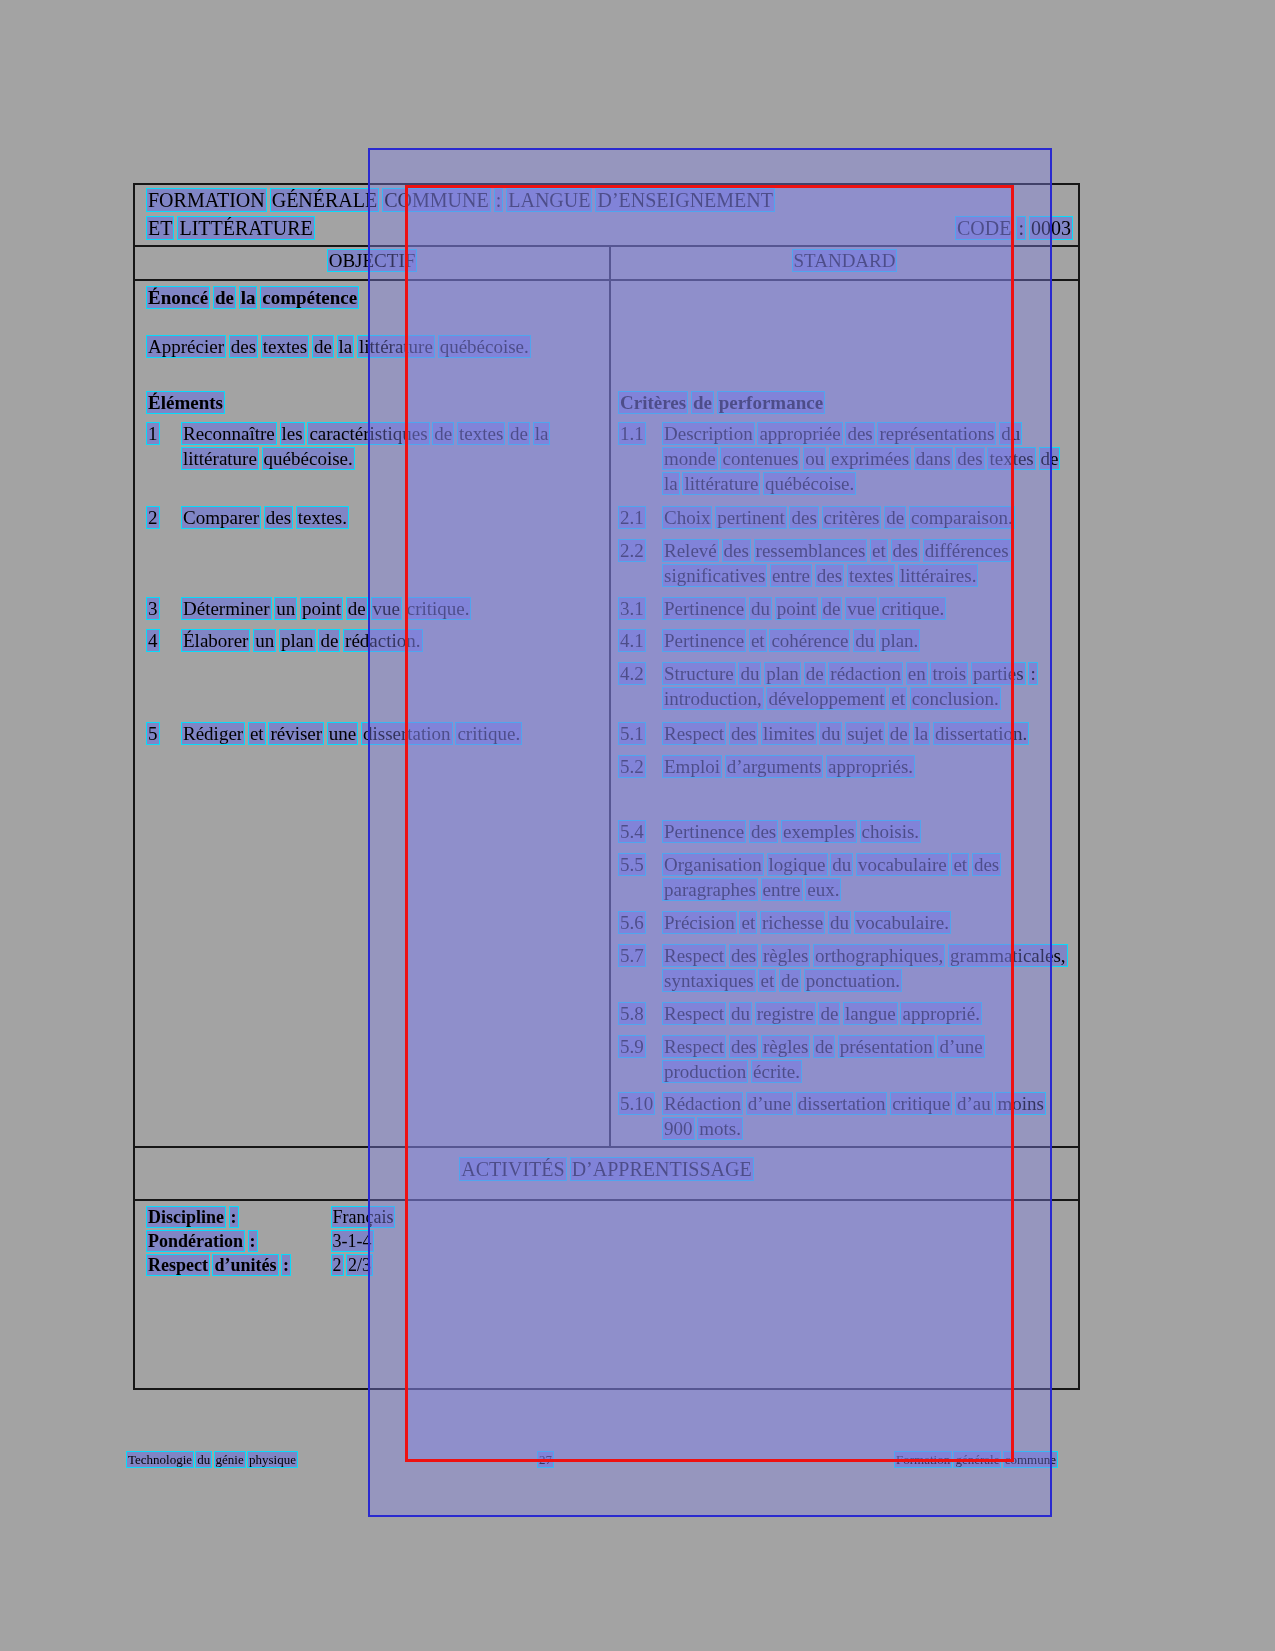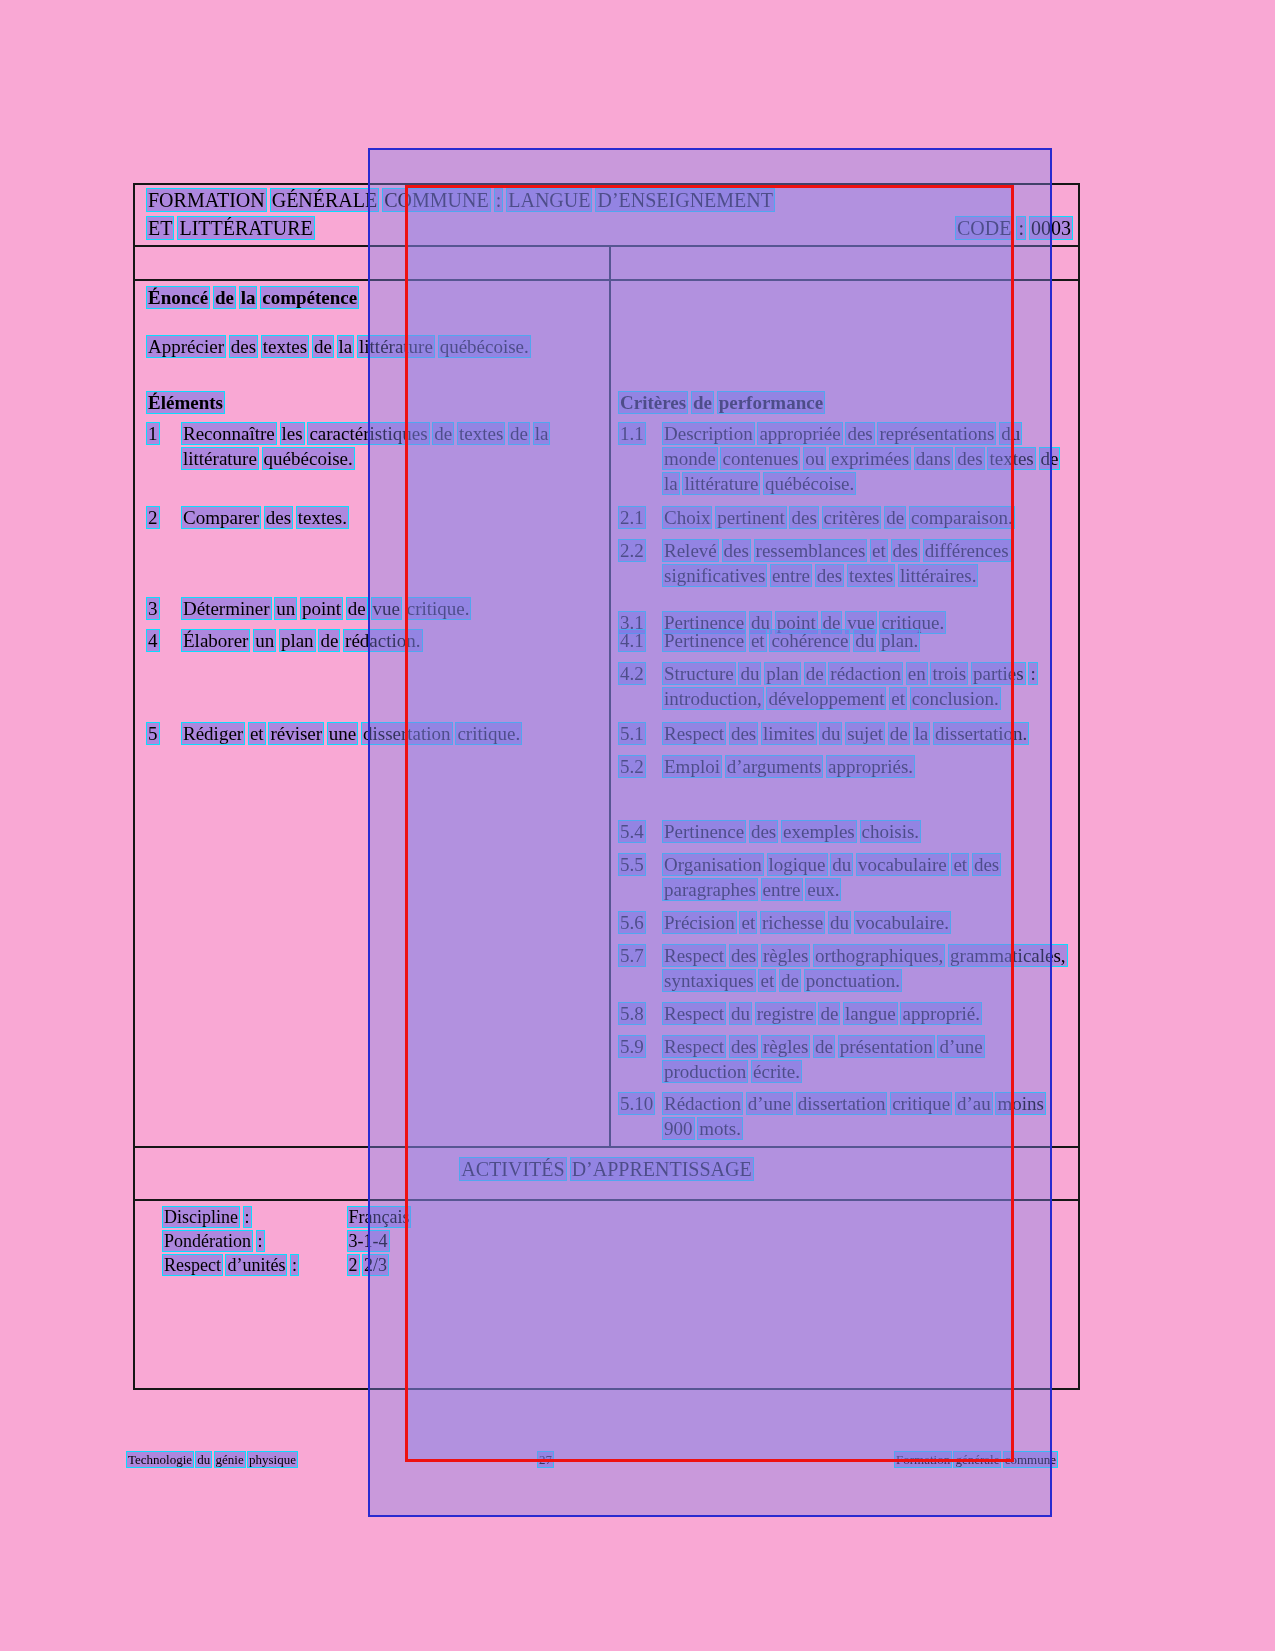--- a/index.html
+++ b/index.html
@@ -4,21 +4,21 @@
 <style>
   * { margin:0; padding:0; box-sizing:border-box; }
   html,body { width:1275px; height:1651px; }
   body {
     background:#ffffff;
     font-family:"Liberation Serif","DejaVu Serif",serif;
     color:#000;
     position:relative;
     overflow:hidden;
   }
-  .page { position:absolute; inset:0; background:#f9a8d4; }
+  .page { position:absolute; inset:0; background:#a3a3a3; }
 
   
   .doc-table {
     position:absolute; left:133px; top:183px; width:947px; height:1207px;
     border:2px solid #161616;
   }
   .hline { position:absolute; left:0; width:100%; height:2px; background:#161616; }
   .col-divider { position:absolute; left:474px; top:60px; width:2px; height:901px; background:#161616; }
 
   .sec-header { position:absolute; left:0; top:0; width:100%; height:60px; font-size:20px; }
@@ -40,21 +40,21 @@
   .std-item .num { flex:0 0 44px;font-family:Liberation Serif, serif; }
   .txt { flex:1; }
   .b { font-weight:bold;text-align:center; }
   .single { position:absolute; line-height:25px; white-space:nowrap; }
 
   .sec-activites { position:absolute; left:0; top:961px; width:100%; height:53px;
                    font-size:20px; text-align:center; padding-top:12px; }
 
   .sec-info { position:absolute; left:0; top:1014px; width:100%; height:189px; font-size:18px; }
   .info-row { position:absolute; left:12px; line-height:24px; }
-  .info-label { display:inline-block; width:180px; font-weight:normal;margin-left:16px; }
+  .info-label { display:inline-block; width:180px; font-weight:bold; }
   .info-value { display:inline-block; }
 
   
   .footer { position:absolute; left:115px; top:1452px; width:947px; height:26px; font-size:13px; }
   .f-left { position:absolute; left:12px; white-space:nowrap; }
   .f-center { position:absolute; left:423px; white-space:nowrap; }
   .f-right { position:absolute; right:5px; white-space:nowrap; }
 
   
   .hlw .w {
@@ -84,20 +84,24 @@
 
   <div class="doc-table">
 
     <div class="sec-header">
       <div class="title-l1 hlw"><span class="w">FORMATION</span> <span class="w">GÉNÉRALE</span> <span class="w">COMMUNE</span> <span class="w">:</span> <span class="w">LANGUE</span> <span class="w">D’ENSEIGNEMENT</span></div>
       <div class="title-l2 hlw"><span class="w">ET</span> <span class="w">LITTÉRATURE</span></div>
       <div class="code-label hlw"><span class="w">CODE</span> <span class="w">:</span> <span class="w">0003</span></div>
     </div>
     <div class="hline" style="top:60px"></div>
 
+    <div class="sec-colhead">
+      <div class="colhead-cell colhead-left hlw"><span class="w">OBJECTIF</span></div>
+      <div class="colhead-cell colhead-right hlw"><span class="w">STANDARD</span></div>
+    </div>
     <div class="hline" style="top:94px"></div>
     <div class="col-divider"></div>
 
     <div class="sec-content">
 
       <div class="single b hlw" style="left:12px; top:6px"><span class="w">Énoncé</span> <span class="w">de</span> <span class="w">la</span> <span class="w">compétence</span></div>
       <div class="single hlw" style="left:12px; top:55px"><span class="w">Apprécier</span> <span class="w">des</span> <span class="w">textes</span> <span class="w">de</span> <span class="w">la</span> <span class="w">littérature</span> <span class="w">québécoise.</span></div>
       <div class="single b hlw" style="left:12px; top:111px"><span class="w">Éléments</span></div>
 
       <div class="item obj-item" style="top:142px">
@@ -128,21 +132,21 @@
         <span class="txt hlw"><span class="w">Description</span> <span class="w">appropriée</span> <span class="w">des</span> <span class="w">représentations</span> <span class="w">du</span> <span class="w">monde</span> <span class="w">contenues</span> <span class="w">ou</span> <span class="w">exprimées</span> <span class="w">dans</span> <span class="w">des</span> <span class="w">textes</span> <span class="w">de</span> <span class="w">la</span> <span class="w">littérature</span> <span class="w">québécoise.</span></span>
       </div>
       <div class="item std-item" style="top:226px">
         <span class="num hlw"><span class="w">2.1</span></span>
         <span class="txt hlw"><span class="w">Choix</span> <span class="w">pertinent</span> <span class="w">des</span> <span class="w">critères</span> <span class="w">de</span> <span class="w">comparaison.</span></span>
       </div>
       <div class="item std-item" style="top:259px">
         <span class="num hlw"><span class="w">2.2</span></span>
         <span class="txt hlw"><span class="w">Relevé</span> <span class="w">des</span> <span class="w">ressemblances</span> <span class="w">et</span> <span class="w">des</span> <span class="w">différences</span> <span class="w">significatives</span> <span class="w">entre</span> <span class="w">des</span> <span class="w">textes</span> <span class="w">littéraires.</span></span>
       </div>
-      <div class="item std-item" style="top:331px">
+      <div class="item std-item" style="top:317px">
         <span class="num hlw"><span class="w">3.1</span></span>
         <span class="txt hlw"><span class="w">Pertinence</span> <span class="w">du</span> <span class="w">point</span> <span class="w">de</span> <span class="w">vue</span> <span class="w">critique.</span></span>
       </div>
       <div class="item std-item" style="top:349px">
         <span class="num hlw"><span class="w">4.1</span></span>
         <span class="txt hlw"><span class="w">Pertinence</span> <span class="w">et</span> <span class="w">cohérence</span> <span class="w">du</span> <span class="w">plan.</span></span>
       </div>
       <div class="item std-item" style="top:382px">
         <span class="num hlw"><span class="w">4.2</span></span>
         <span class="txt hlw"><span class="w">Structure</span> <span class="w">du</span> <span class="w">plan</span> <span class="w">de</span> <span class="w">rédaction</span> <span class="w">en</span> <span class="w">trois</span> <span class="w">parties</span> <span class="w">:</span> <span class="w">introduction,</span> <span class="w">développement</span> <span class="w">et</span> <span class="w">conclusion.</span></span>

